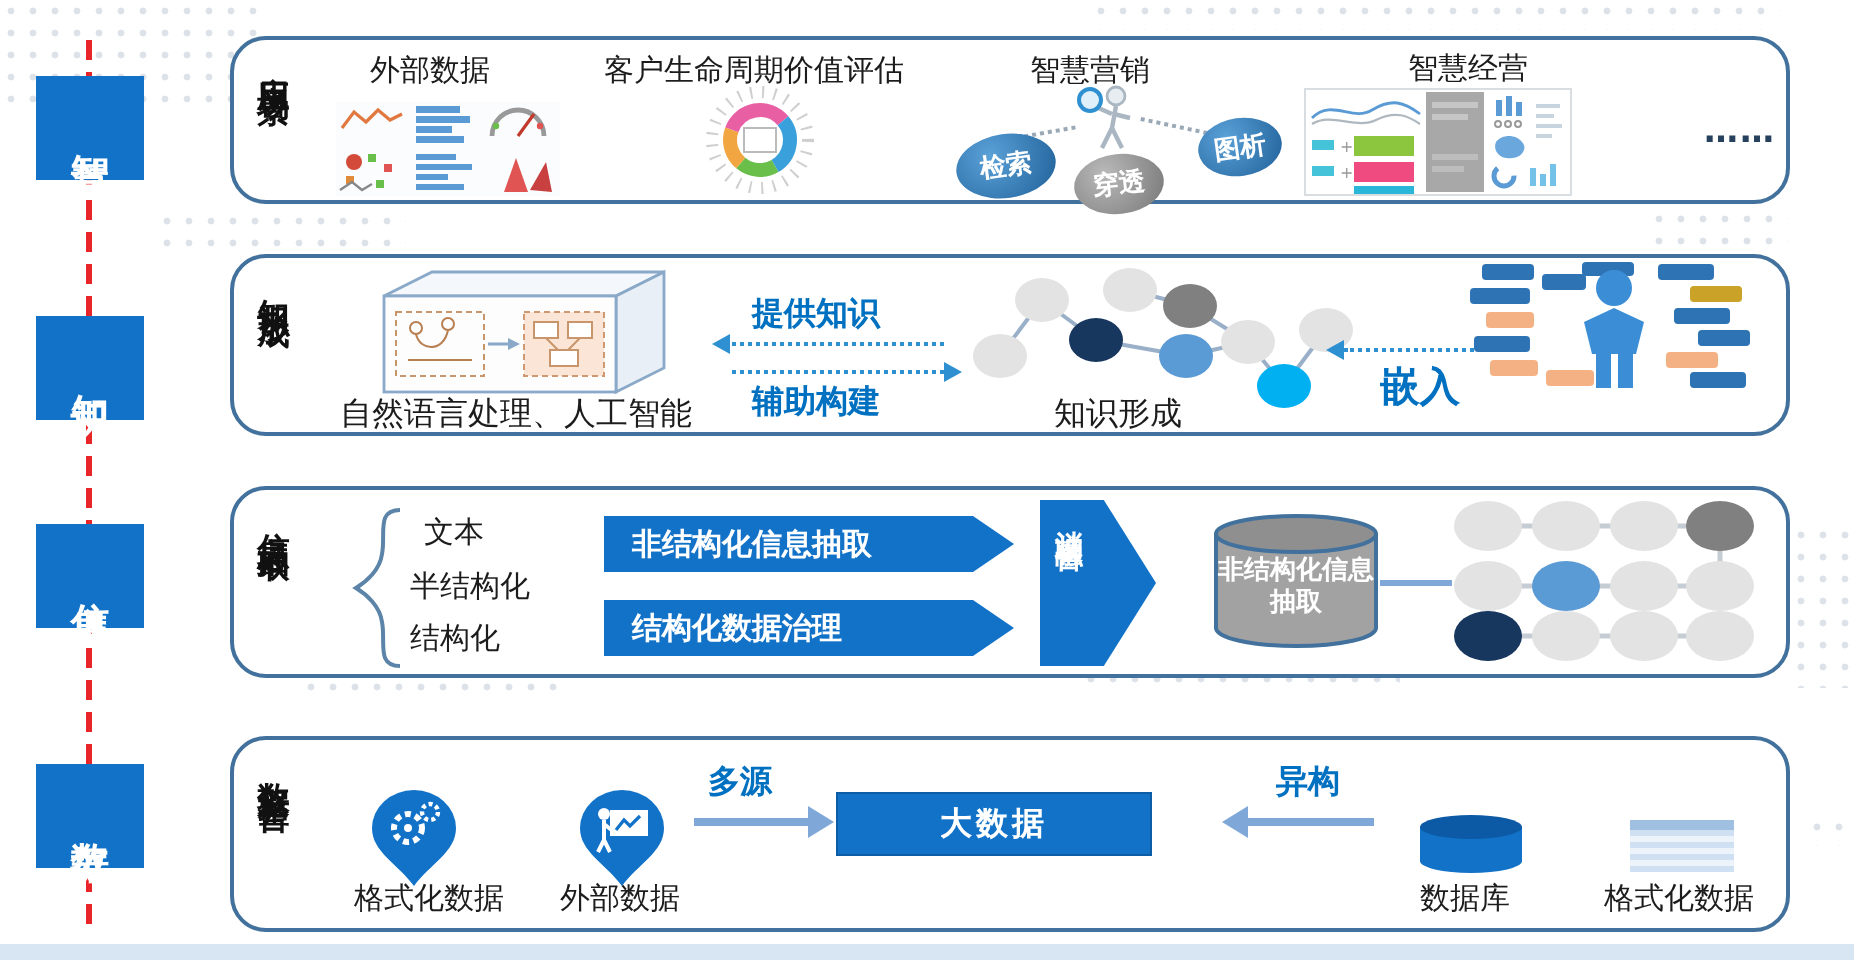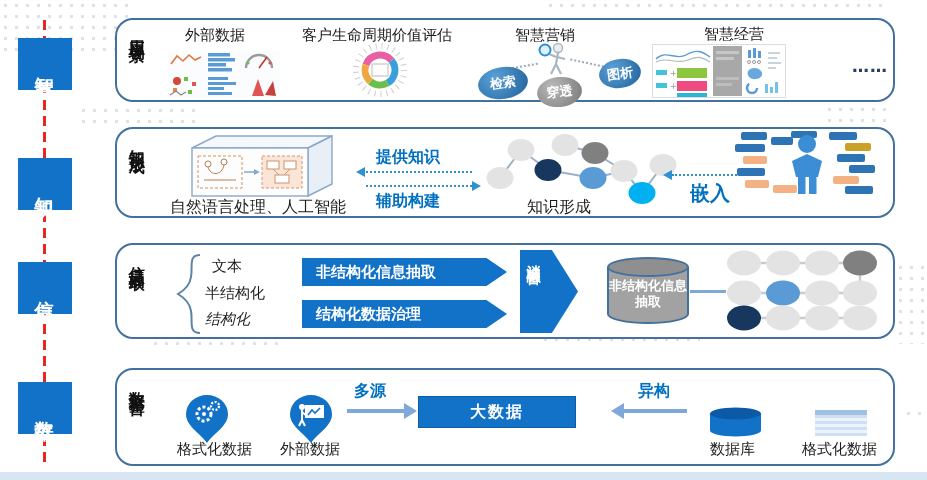--- a/index.html
+++ b/index.html
@@ -264,21 +264,21 @@
   </svg>
 
   <div class="row-box" style="top:243px;height:96px;"></div>
   <div class="v-text" style="left:128px;top:253px;">信息抽取</div>
 
   <svg style="left:176px;top:253px;" width="26" height="82" viewBox="0 0 26 82">
     <path d="M24 2 C12 2 17 14 15 24 C14 32 7 38 2 41 C7 44 14 50 15 58 C17 68 12 80 24 80" fill="none" stroke="#5b84a8" stroke-width="2"></path>
   </svg>
   <div class="cap" style="left:212px;top:257px;">文本</div>
   <div class="cap" style="left:205px;top:284px;">半结构化</div>
-  <div class="cap" style="left:205px;top:310px;font-style:italic;">结构化</div>
+  <div class="cap" style="left:205px;top:310px;">结构化</div>
 
   <div class="banner" style="left:302px;top:258px;">非结构化信息抽取</div>
   <div class="banner" style="left:302px;top:300px;">结构化数据治理</div>
 
   <div class="pent">
     <span>消歧融合</span>
   </div>
 
   <svg style="left:605px;top:256px;" width="86" height="70" viewBox="0 0 86 70">
     <path d="M3 11 v47 a40 9 0 0 0 80 0 v-47" fill="#a2a2a2" stroke="#41719c" stroke-width="2"></path>

